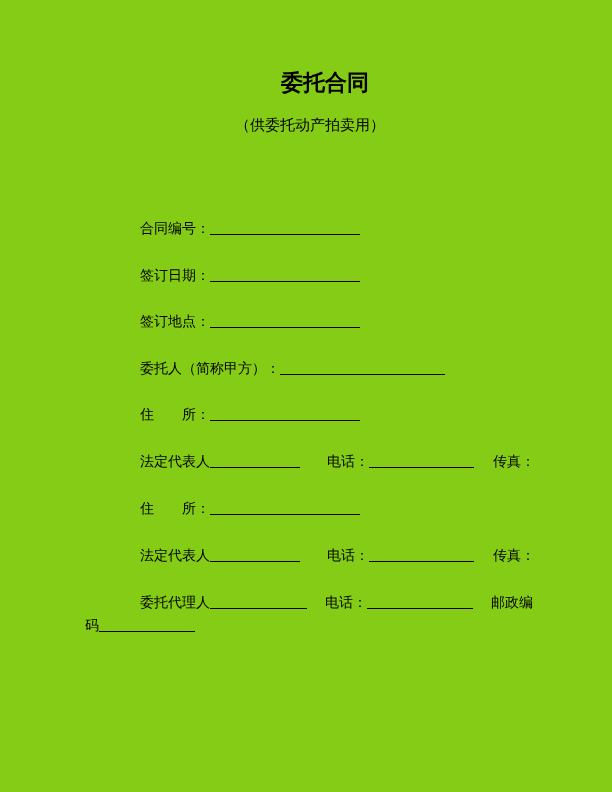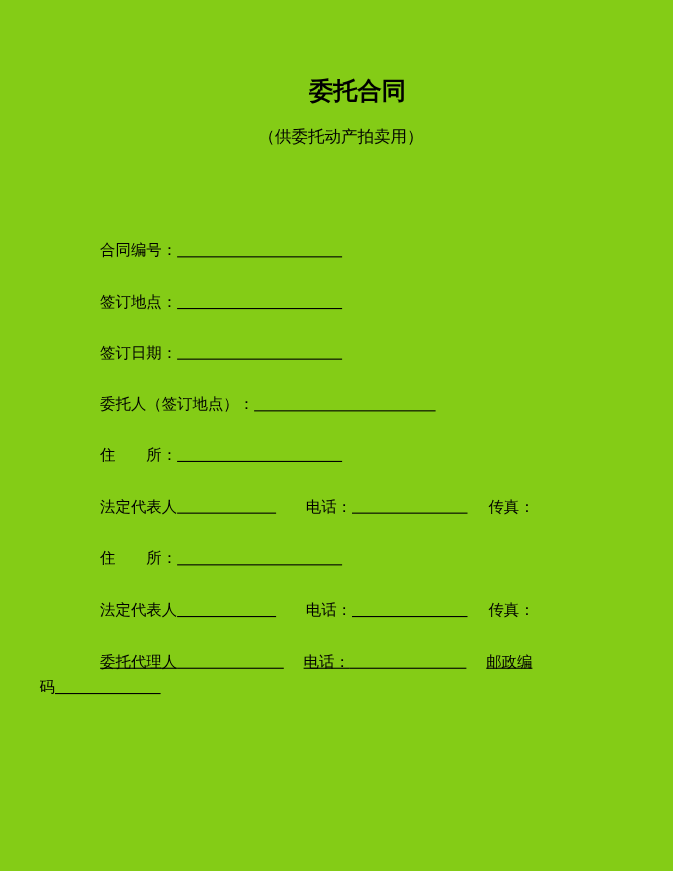--- a/index.html
+++ b/index.html
@@ -24,30 +24,30 @@
   }
   .doc-subtitle{
     margin:20px 0 0 0;
     text-align:center;
     position:relative;left:4px;
     font-size:15px;
     line-height:21px;
   }
   .form-body{
     margin-top:81px;
-    padding:0 76px 0 36px;
+    padding:0 76px 0 85px;
   }
   .row{
     line-height:23px;
     margin:0 0 23.5px 0;
     padding-left:55px;
     white-space:nowrap;
   }
   .row.wrap-group{padding-left:0;}
-  .row .line1{padding-left:55px;line-height:23px;white-space:nowrap;text-decoration:underline;}
+  .row .line1{padding-left:55px;line-height:23px;white-space:nowrap;}
   .row .line2{padding-left:0;line-height:23px;white-space:nowrap;}
   .blank{
     display:inline-block;
     height:15px;
     border-bottom:1px solid #000000;
     vertical-align:-2px;
   }
   .u150{width:150px;}
   .u165{width:165px;}
   .u90{width:90px;}
@@ -69,29 +69,29 @@
 
   <div class="doc-subtitle">（供委托动产拍卖用）</div>
 
   <div class="form-body">
 
     <div class="row">
       <span>合同编号：</span><span class="blank u150"></span>
     </div>
 
     <div class="row">
+      <span>签订日期：</span><span class="blank u150"></span>
+    </div>
+
+    <div class="row">
       <span>签订地点：</span><span class="blank u150"></span>
     </div>
 
     <div class="row">
-      <span>签订日期：</span><span class="blank u150"></span>
-    </div>
-
-    <div class="row">
-      <span>委托人（签订地点）：</span><span class="blank u165"></span>
+      <span>委托人（简称甲方）：</span><span class="blank u165"></span>
     </div>
 
     <div class="row">
       <span>住　　所：</span><span class="blank u150"></span>
     </div>
 
     <div class="row">
       <span>法定代表人</span><span class="blank u90"></span><span class="g27">电话：</span><span class="blank u105"></span><span class="g19">传真：</span>
     </div>
 

